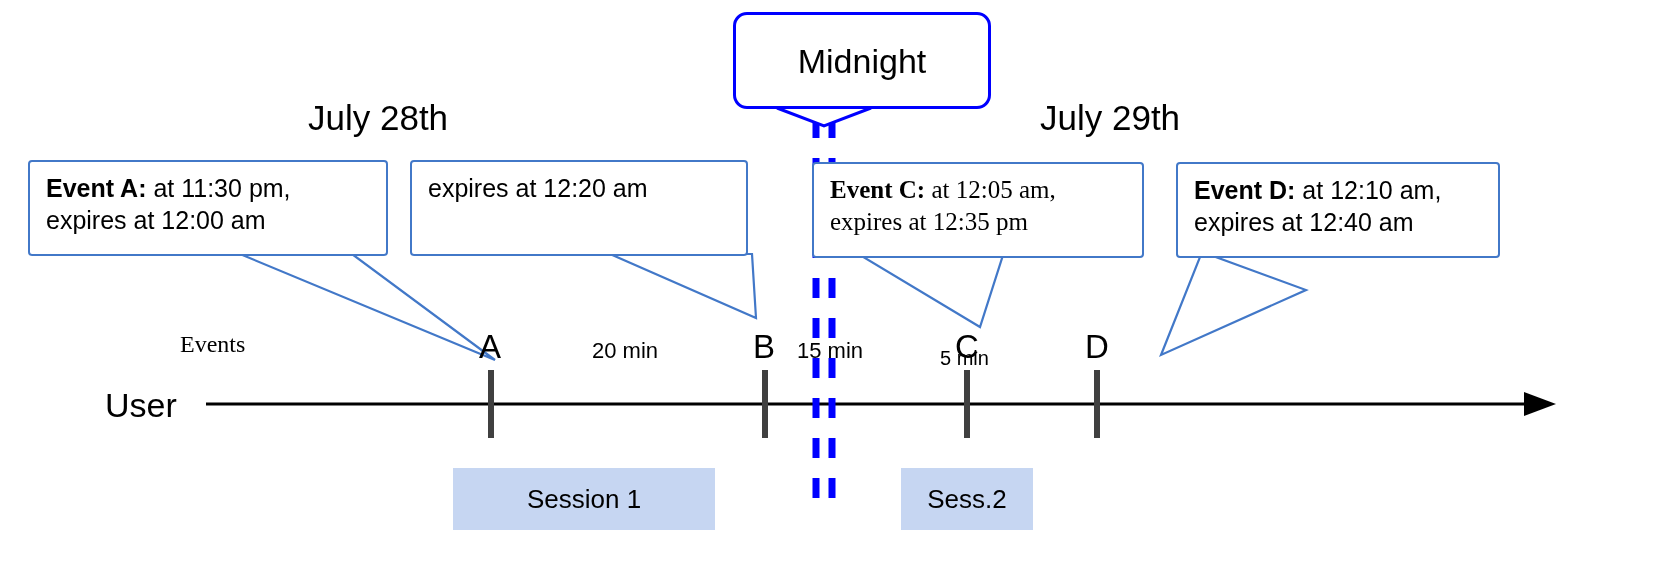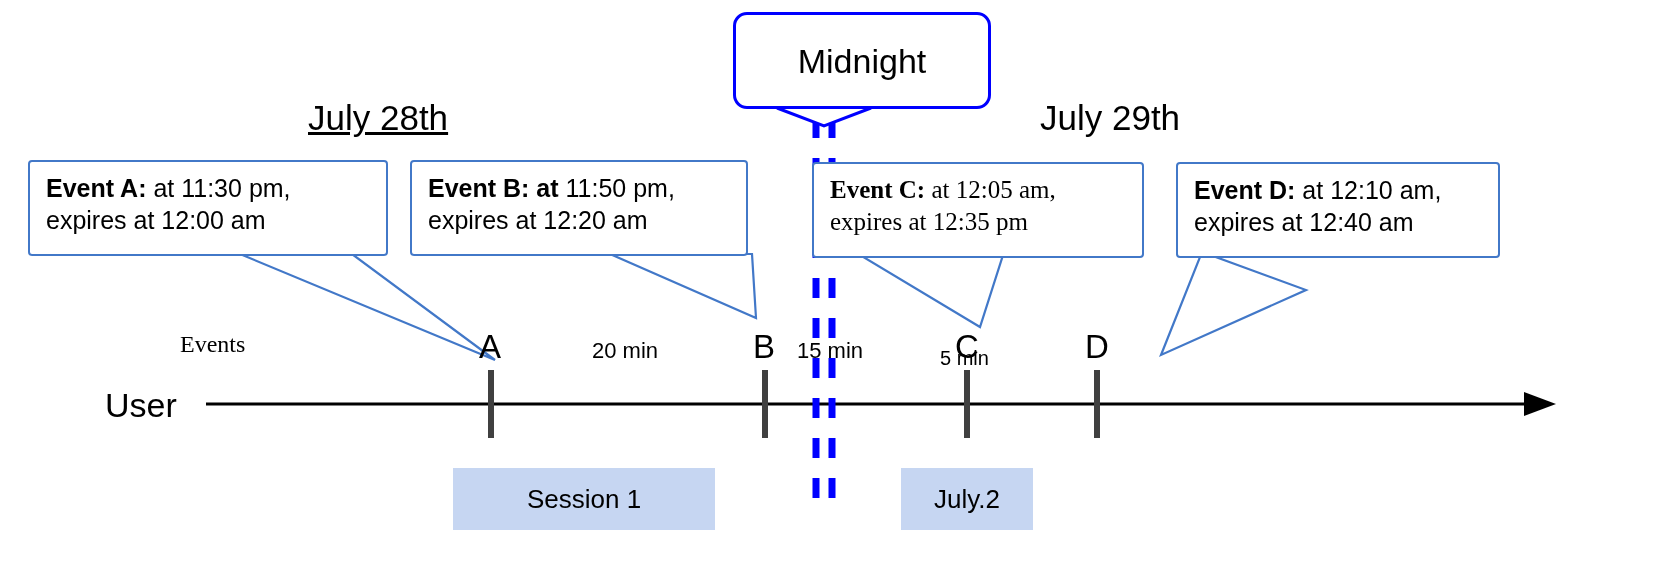--- a/index.html
+++ b/index.html
@@ -145,35 +145,32 @@
 
     <g>
       <polygon points="1202,252 1306,290 1161,355" fill="#ffffff" stroke="#4278c8" stroke-width="2.2"></polygon>
     </g>
   </svg>
 
   <div class="midnight-callout" style="left:733px; top:12px; width:258px; height:97px;">
     <span>Midnight</span>
   </div>
 
-  <div class="abs date-label" style="left:308px; top:100px;text-decoration:underline;">July 28th</div>
+  <div class="abs date-label" style="left:308px; top:100px;">July 28th</div>
 
   <div class="abs date-label" style="left:1040px; top:100px;">July 29th</div>
 
   <div class="callout" style="left:28px; top:160px; width:360px; height:96px;">
     <div>
       <span class="lead">Event A:</span><span> at 11:30 pm,</span>
     </div>
     <div>expires at 12:00 am</div>
   </div>
 
   <div class="callout" style="left:410px; top:160px; width:338px; height:96px;">
-    <div>
-      <span class="lead">Event B: at</span><span> 11:50 pm,</span>
-    </div>
     <div>expires at 12:20 am</div>
   </div>
 
   <div class="callout" style="left:812px; top:162px; width:332px; height:96px;font-family:Liberation Serif, serif;">
     <div>
       <span class="lead">Event C:</span><span> at 12:05 am,</span>
     </div>
     <div>expires at 12:35 pm</div>
   </div>
 
@@ -200,16 +197,16 @@
 
   <div class="abs gap-label" style="left:797px; top:340px;">15 min</div>
 
   <div class="abs gap-label small" style="left:940px; top:348px;">5 min</div>
 
   <div class="session-box" style="left:453px; top:468px; width:262px; height:62px;">
     <span>Session 1</span>
   </div>
 
   <div class="session-box" style="left:901px; top:468px; width:132px; height:62px;">
-    <span>July.2</span>
+    <span>Sess.2</span>
   </div>
 
 </div>
 
 </body></html>

